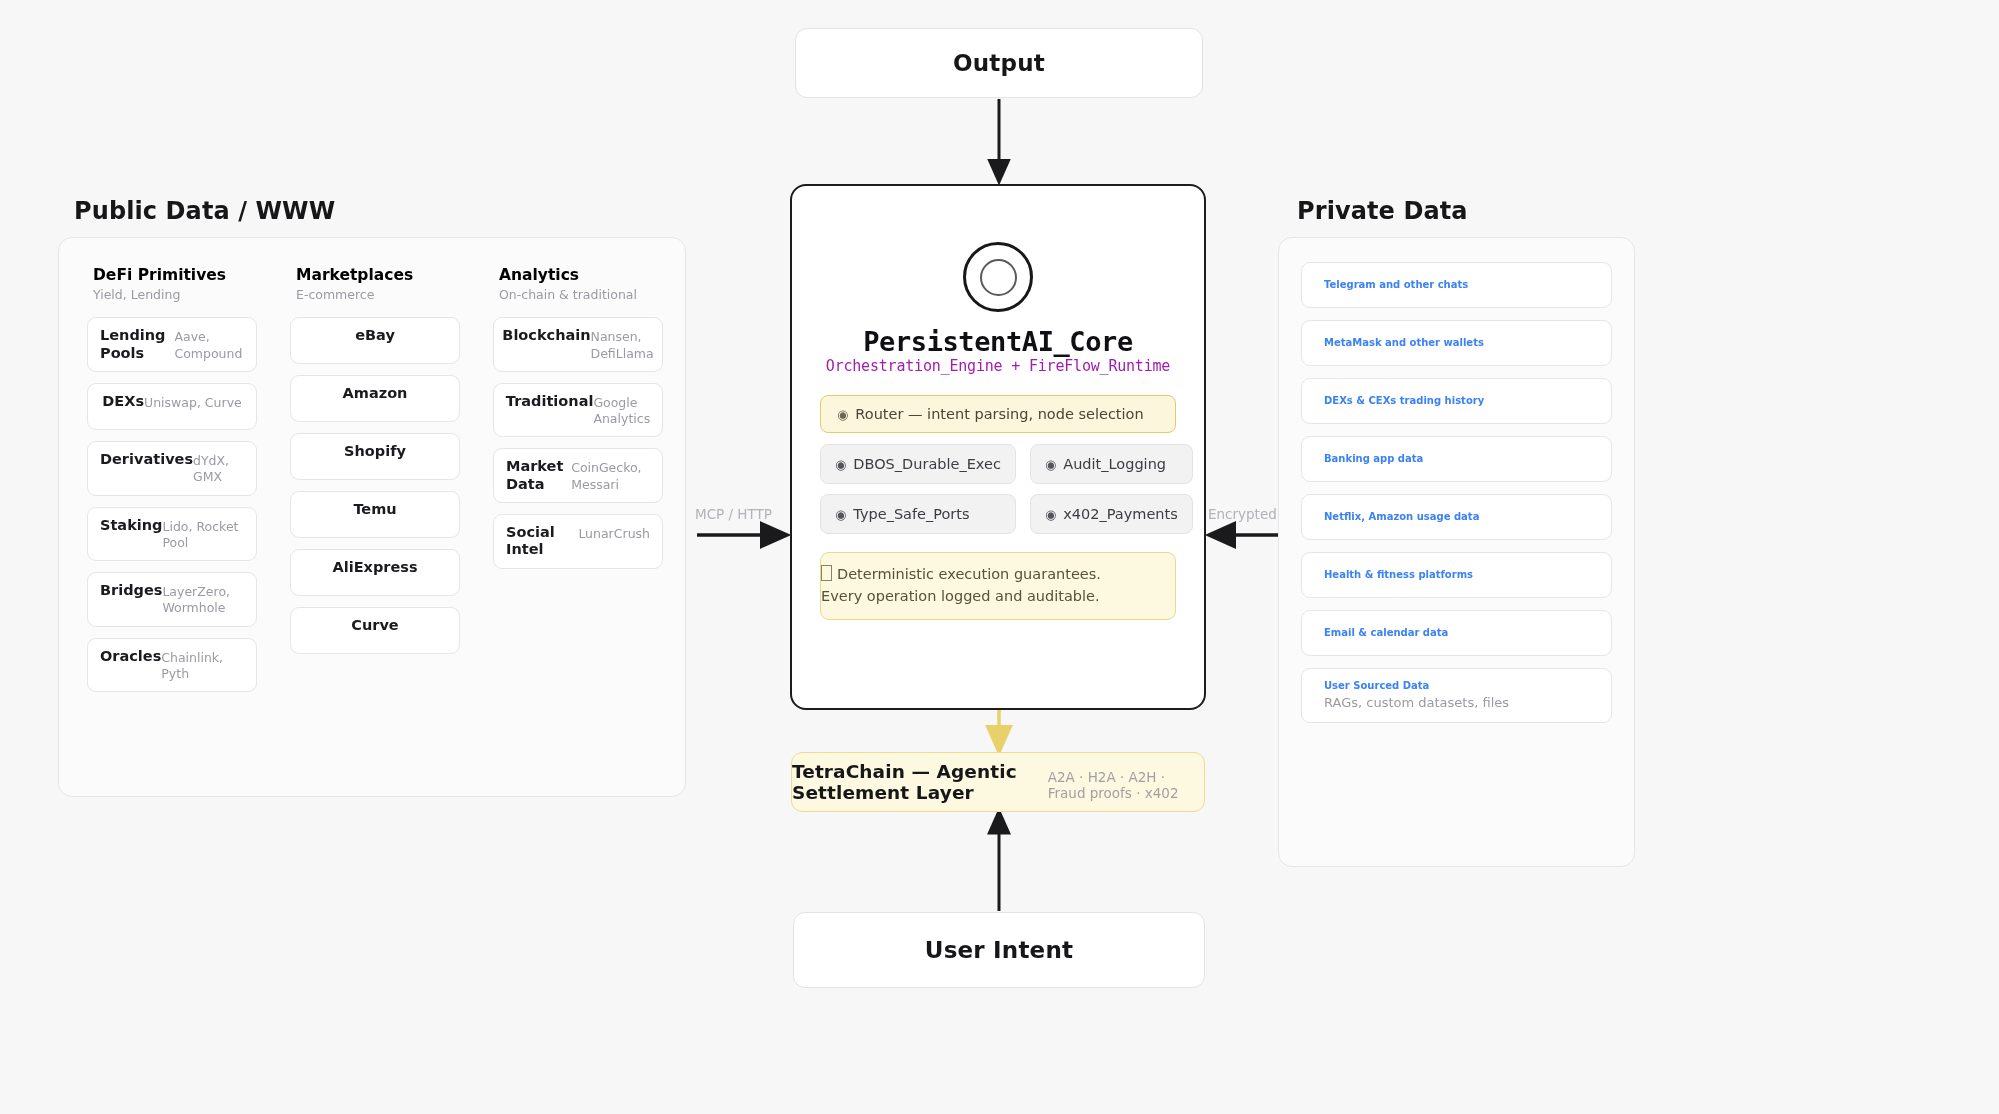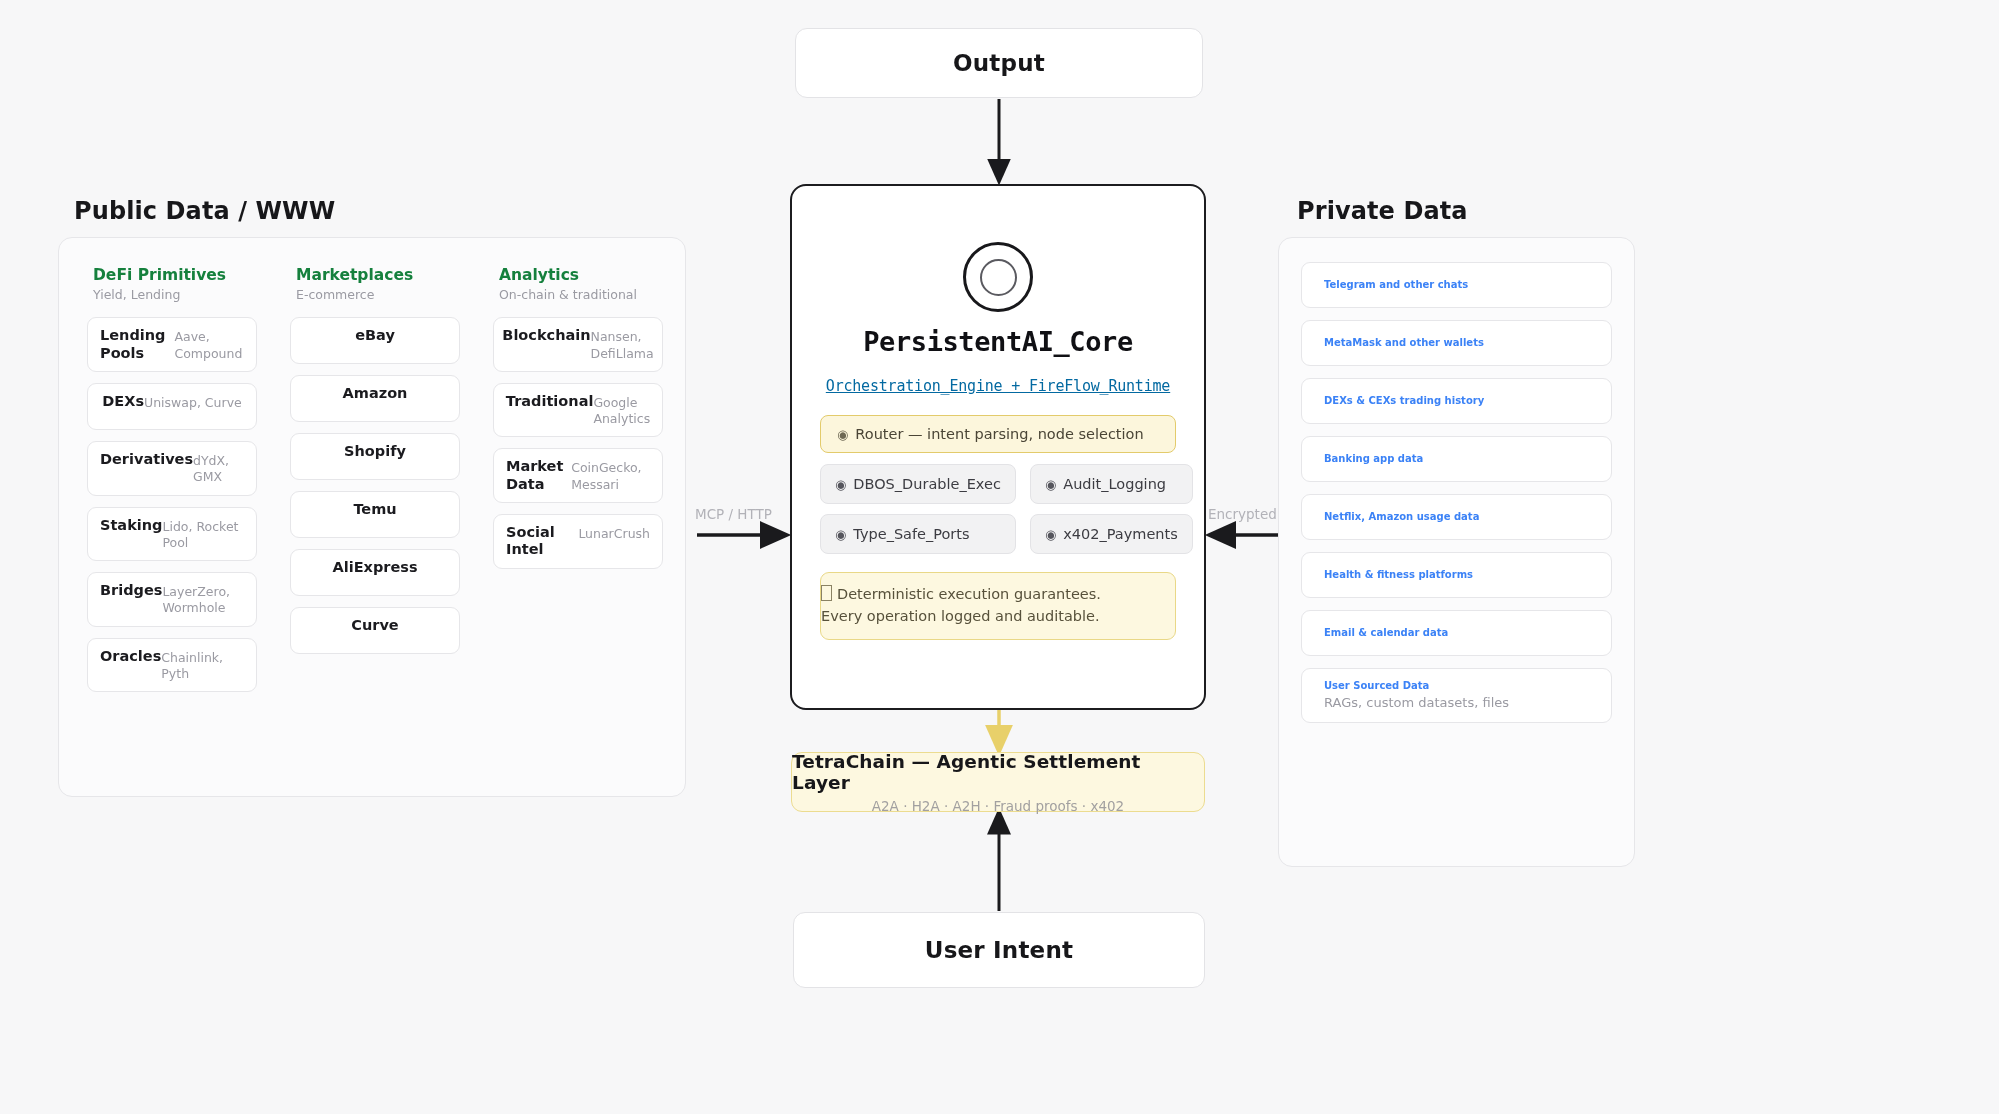--- a/index.html
+++ b/index.html
@@ -74,21 +74,21 @@
     width: 170px;
   }
   .col-head {
     margin-bottom: 13px;
     padding-left: 6px;
   }
   .col-head .col-title {
     display: block;
     font-size: 15.5px;
     font-weight: 700;
-    color: #15803d;
+    color: #000000;
     line-height: 1.25;
   }
   .col-head .col-sub {
     display: block;
     font-size: 12.5px;
     color: #9a9aa2;
     line-height: 1.35;
     margin-top: 2px;
   }
 
@@ -187,24 +187,23 @@
     font-size: 27px;
     font-weight: 700;
     font-family: "DejaVu Sans Mono", "Liberation Mono", monospace;
     letter-spacing: -.4px;
     color: #101014;
     margin-top: 6px;
   }
   .core-sub {
     font-size: 15px;
     font-family: "DejaVu Sans Mono", "Liberation Mono", monospace;
-    color: #0369a1;
-    margin-top: 20px;
+    color: #a21caf;
+    margin-top: 0;
     letter-spacing: -.2px;
-    text-decoration: underline;
   }
 
   .router-chip {
     box-sizing: border-box;
     width: 100%;
     margin-top: 20px;
     background: #fcf6dc;
     border: 1.5px solid #e3cb6b;
     border-radius: 8px;
     padding: 10px 16px;
@@ -264,21 +263,21 @@
   }
 
   
   .tetra {
     position: absolute;
     box-sizing: border-box;
     background: #fdf8e0;
     border: 1.5px solid #ecdc90;
     border-radius: 11px;
     display: flex;
-    flex-direction: column;
+    flex-direction: row;
     align-items: center;
     justify-content: center;
   }
   .tetra .t-title {
     font-size: 18.5px;
     font-weight: 700;
     color: #17171a;
     letter-spacing: .1px;
   }
   .tetra .t-sub {

